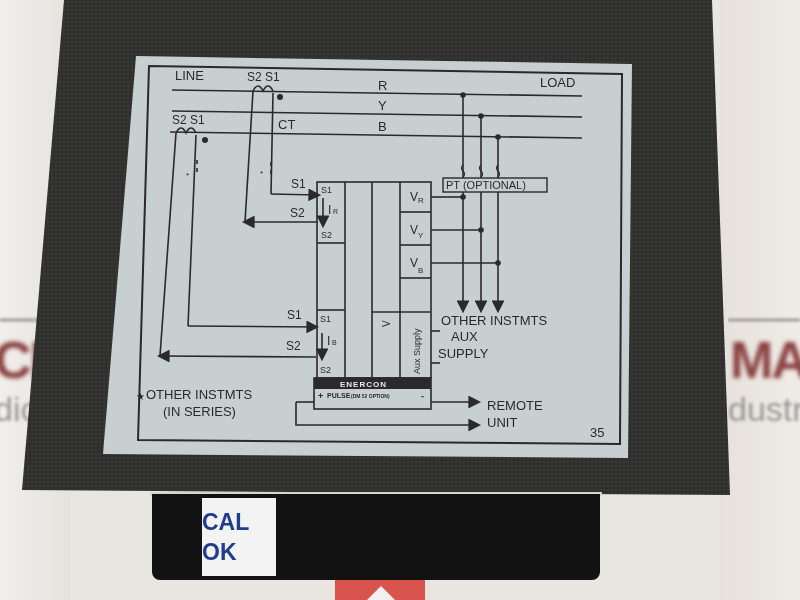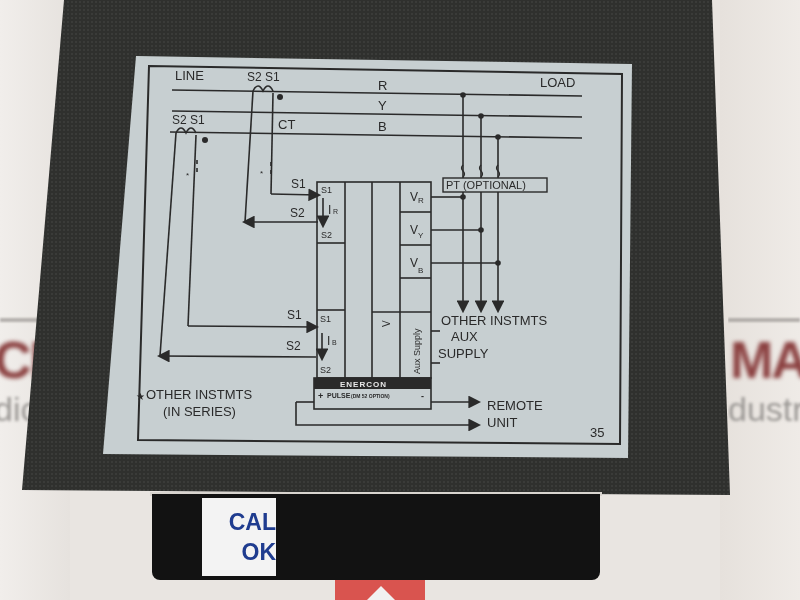--- a/index.html
+++ b/index.html
@@ -11,21 +11,21 @@
   .banner-line { position:absolute; left:0; right:0; top:18px; height:4px; background:#9c9894; opacity:.7; filter:blur(1px); }
   .banner-big { position:absolute; top:30px; font-size:52px; font-weight:bold; color:#8a3f3f; filter:blur(2px); letter-spacing:-2px; white-space:nowrap; }
   .banner-small { position:absolute; top:90px; font-size:34px; color:#9a9794; filter:blur(1.8px); white-space:nowrap; }
   .housing { position:absolute; left:22px; top:0; width:710px; height:500px; background:#2f302e;
     clip-path:polygon(42px 0, 690px 0, 708px 495px, 0 490px);
     background-image:radial-gradient(rgba(255,255,255,.05) 1px, transparent 1px);
     background-size:4px 4px; }
   .base { position:absolute; left:152px; top:494px; width:448px; height:86px; background:#121212; border-radius:0 0 8px 8px; }
   .base-rim { position:absolute; left:150px; top:492px; width:452px; height:4px; background:#d8d4cf; }
   .cal-sticker { position:absolute; left:202px; top:498px; width:74px; height:78px; background:#f3f3f3;
-    display:flex; flex-direction:column; align-items:flex-end; justify-content:center; color:#1f3c8f; font-size:23px; font-weight:bold; line-height:30px; }
+    display:flex; flex-direction:column; align-items:flex-start; justify-content:center; color:#1f3c8f; font-size:23px; font-weight:bold; line-height:30px; }
   .red-tag { position:absolute; left:335px; top:580px; width:90px; height:20px; background:#d9544f; }
   .red-tag::after { content:""; position:absolute; left:32px; top:6px; border-left:14px solid transparent; border-right:14px solid transparent; border-bottom:14px solid #f1f1f1; }
   .label-plate { position:absolute; left:100px; top:52px; width:535px; height:410px;text-decoration:underline; }
   svg text { font-family:"Liberation Sans", sans-serif; }
 </style>
 </head>
 <body>
 
 <div class="bg-left"></div>
 <div class="bg-right"></div>

